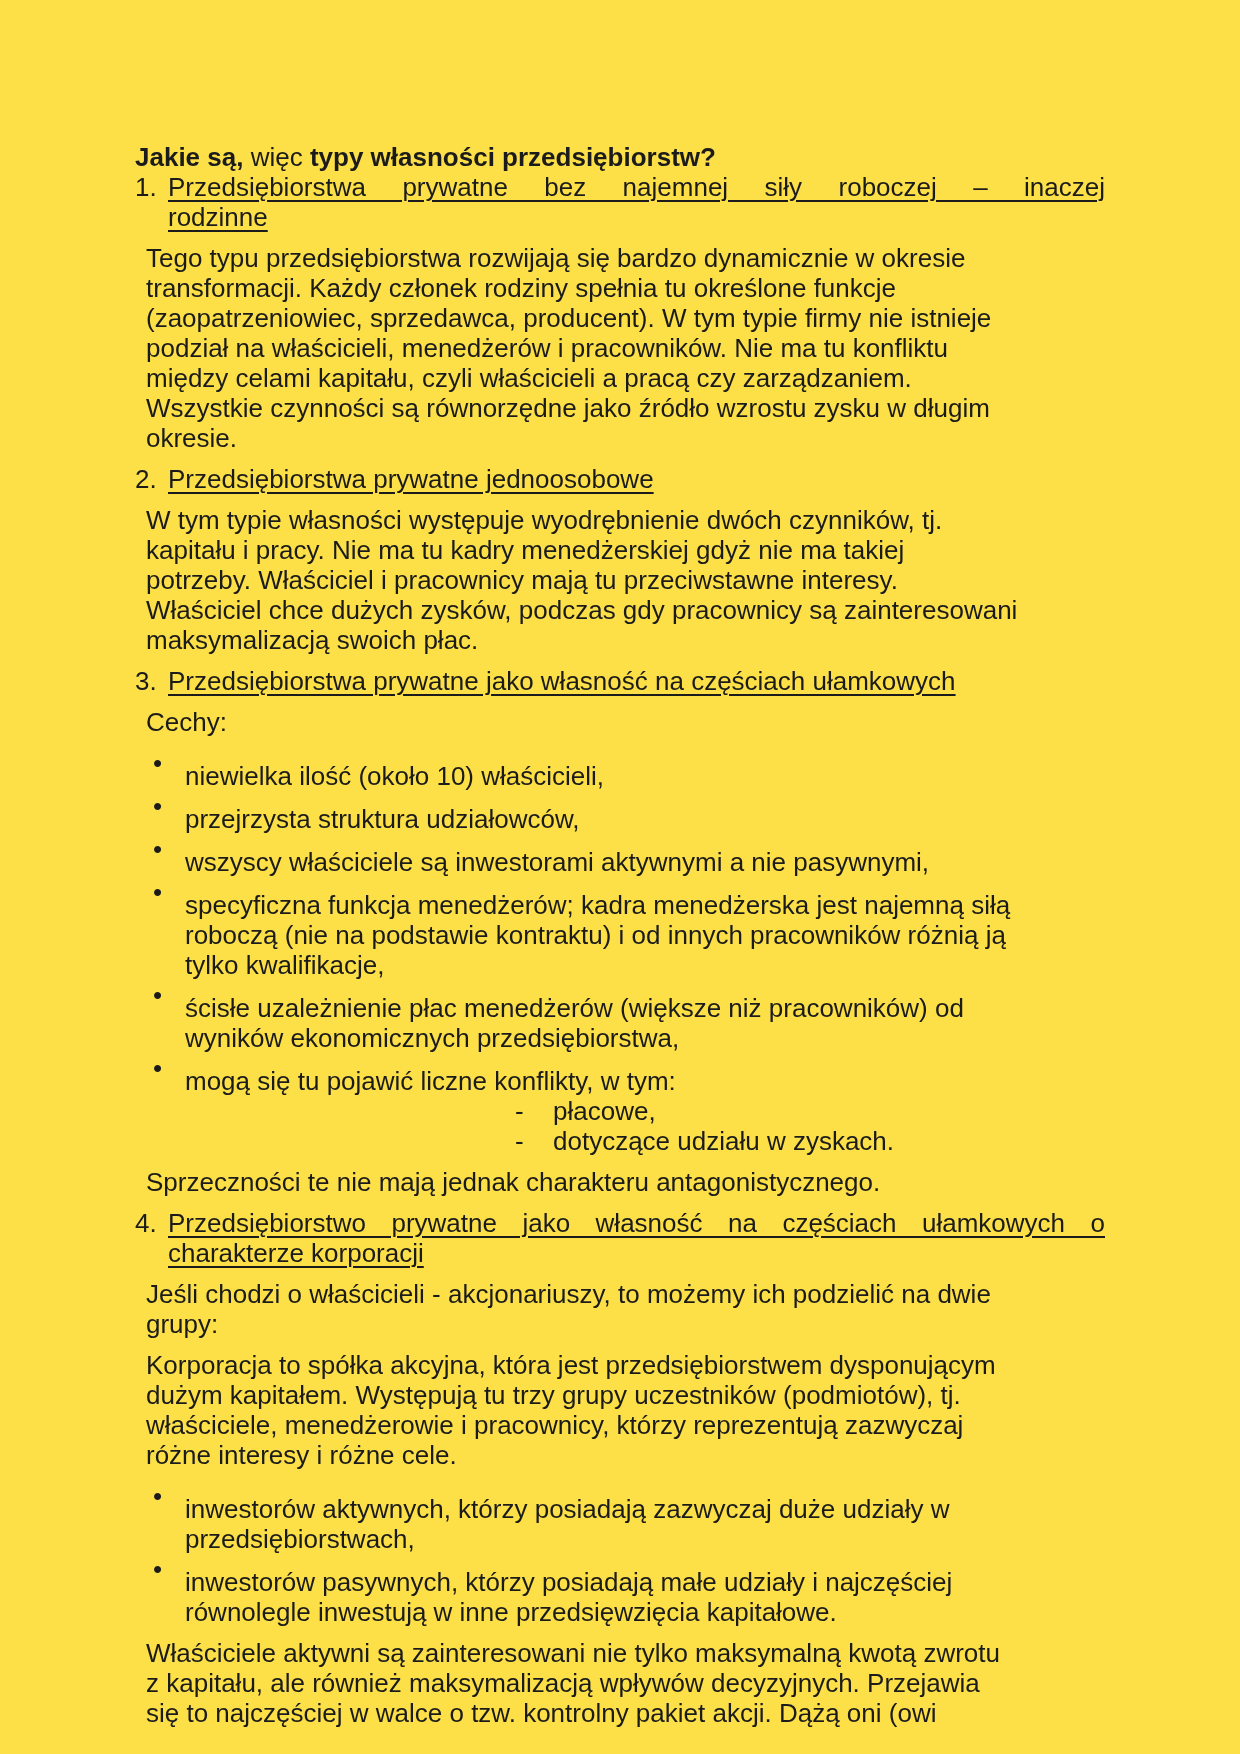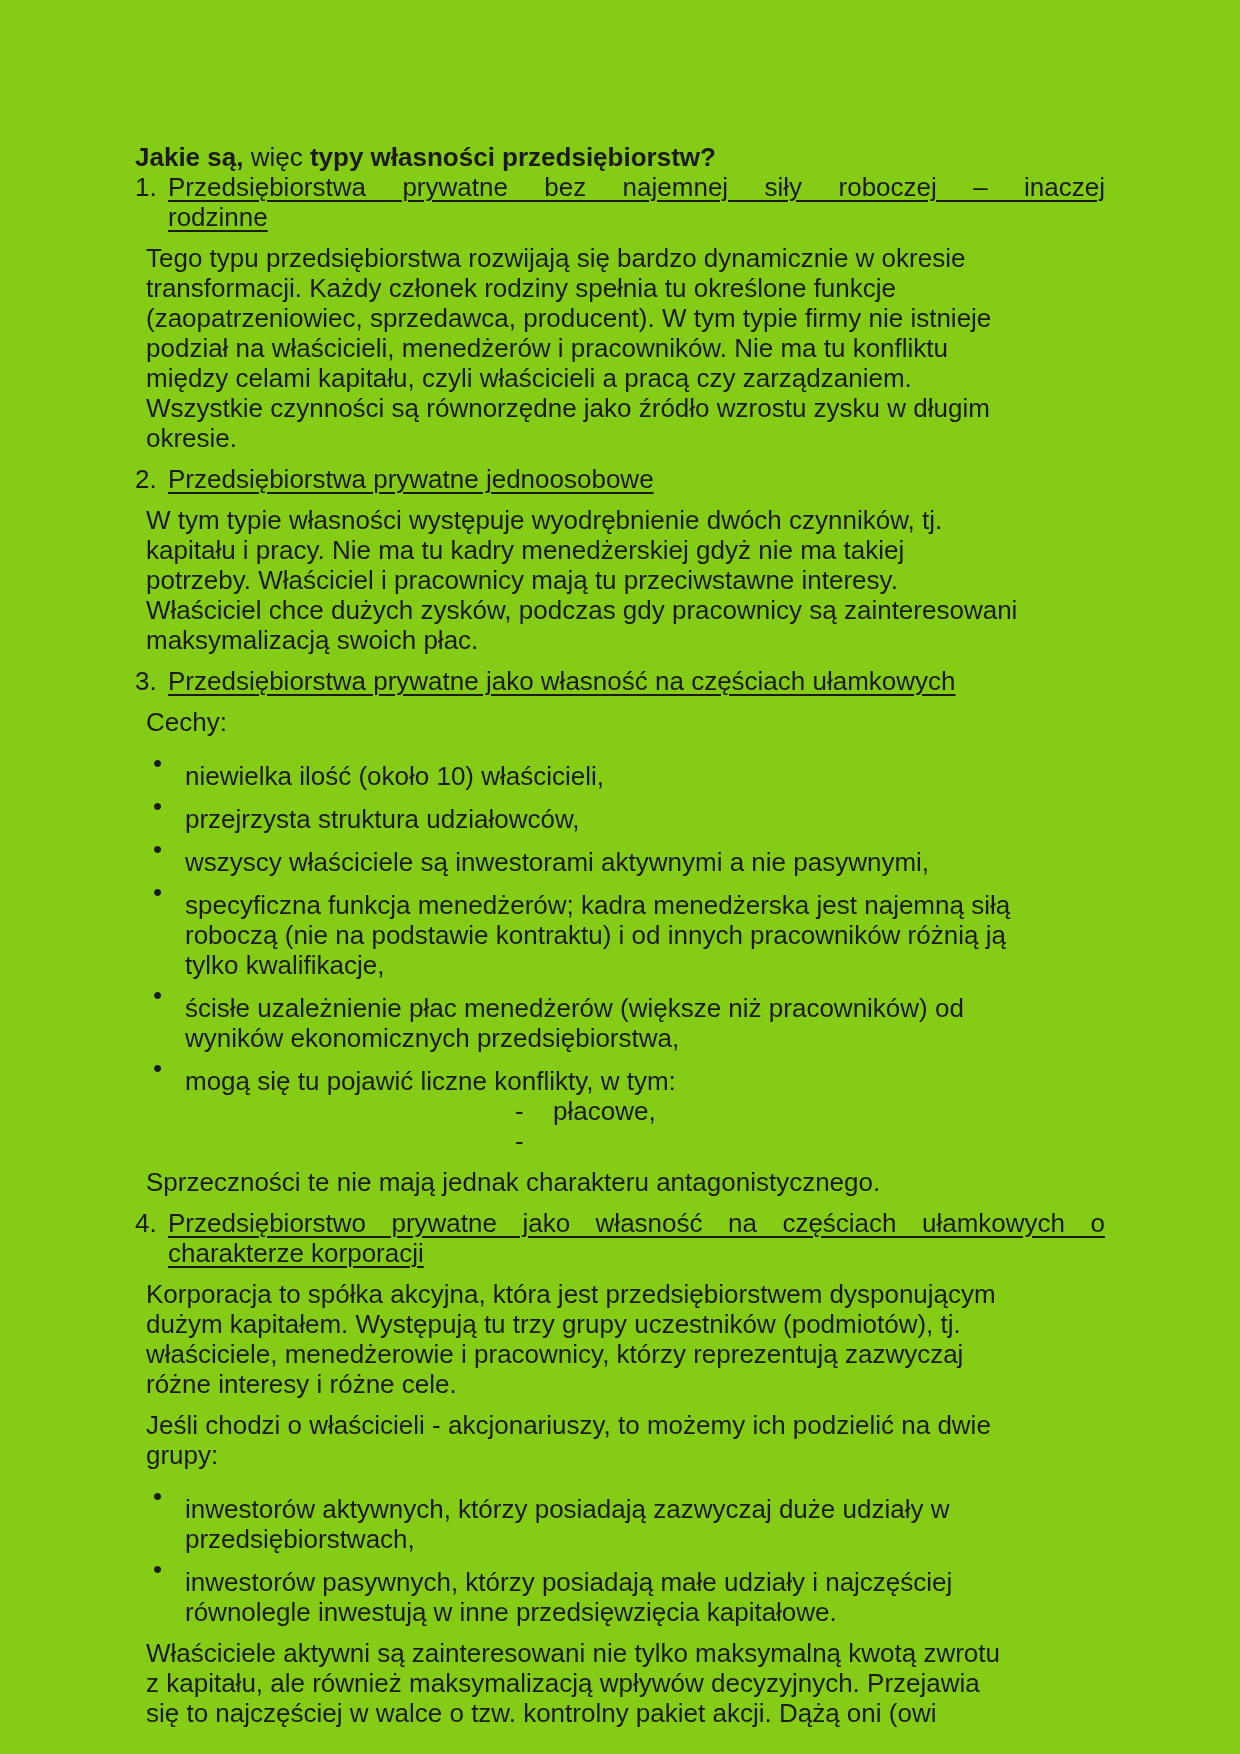--- a/index.html
+++ b/index.html
@@ -4,21 +4,21 @@
 <style>
   html, body {
     margin: 0;
     padding: 0;
     background: #ffffff;
   }
   .page {
     position: relative;
     width: 1240px;
     height: 1754px;
-    background: #84cc16;
+    background: #fde047;
     overflow: hidden;
     font-family: "Liberation Sans", "DejaVu Sans", sans-serif;
     color: #1b1b1b;
   }
   .content {
     position: absolute;
     left: 135px;
     top: 142px;
     width: 970px;
     font-size: 26px;
@@ -131,37 +131,38 @@
       <span class="bmark">•</span>
       <span class="btext">mogą się tu pojawić liczne konflikty, w tym:</span>
     </div>
 
     <div class="srow">
       <span class="smark">-</span>
       <span class="stext">płacowe,</span>
     </div>
     <div class="srow">
       <span class="smark">-</span>
+      <span class="stext">dotyczące udziału w zyskach.</span>
     </div>
 
     <p class="para">Sprzeczności te nie mają jednak charakteru antagonistycznego.</p>
 
     <div class="hrow">
       <span class="hnum">4.</span>
       <span class="hbody">
         <span class="hline stretch">Przedsiębiorstwo prywatne jako własność na częściach ułamkowych o</span>
         <span class="hline">charakterze korporacji</span>
       </span>
     </div>
+    <p class="para">Jeśli chodzi o właścicieli - akcjonariuszy, to możemy ich podzielić na dwie
+grupy:</p>
     <p class="para">Korporacja to spółka akcyjna, która jest przedsiębiorstwem dysponującym
 dużym kapitałem. Występują tu trzy grupy uczestników (podmiotów), tj.
 właściciele, menedżerowie i pracownicy, którzy reprezentują zazwyczaj
 różne interesy i różne cele.</p>
-    <p class="para">Jeśli chodzi o właścicieli - akcjonariuszy, to możemy ich podzielić na dwie
-grupy:</p>
 
     <div class="brow">
       <span class="bmark">•</span>
       <span class="btext">inwestorów aktywnych, którzy posiadają zazwyczaj duże udziały w
 przedsiębiorstwach,</span>
     </div>
     <div class="brow">
       <span class="bmark">•</span>
       <span class="btext">inwestorów pasywnych, którzy posiadają małe udziały i najczęściej
 równolegle inwestują w inne przedsięwzięcia kapitałowe.</span>

